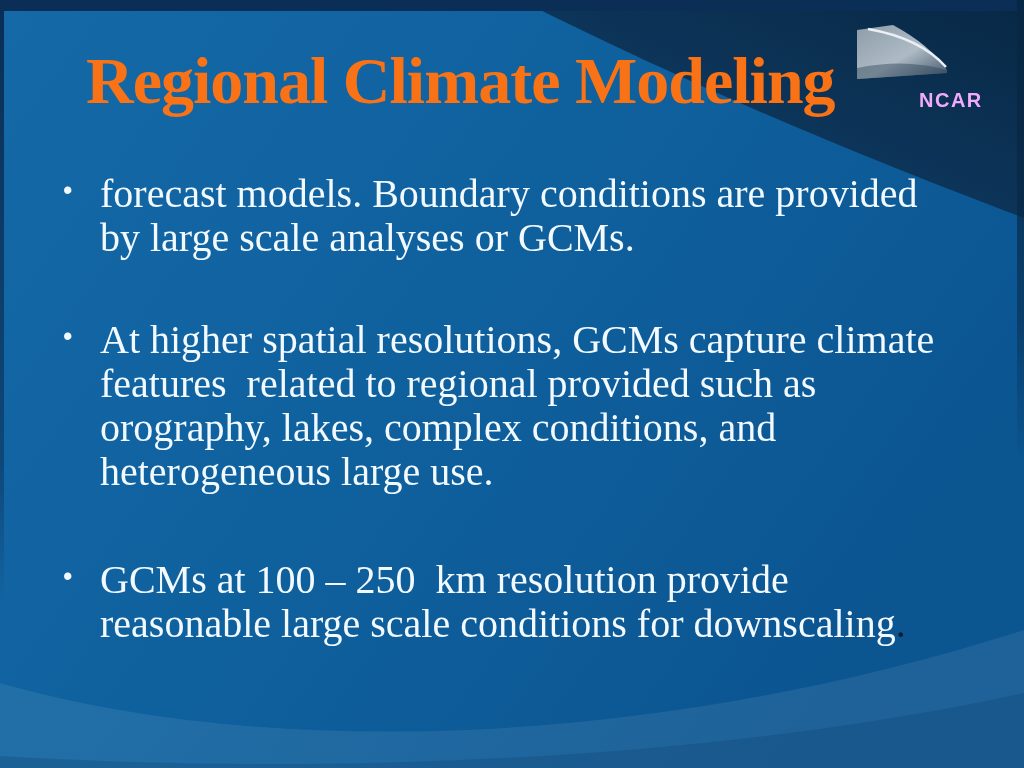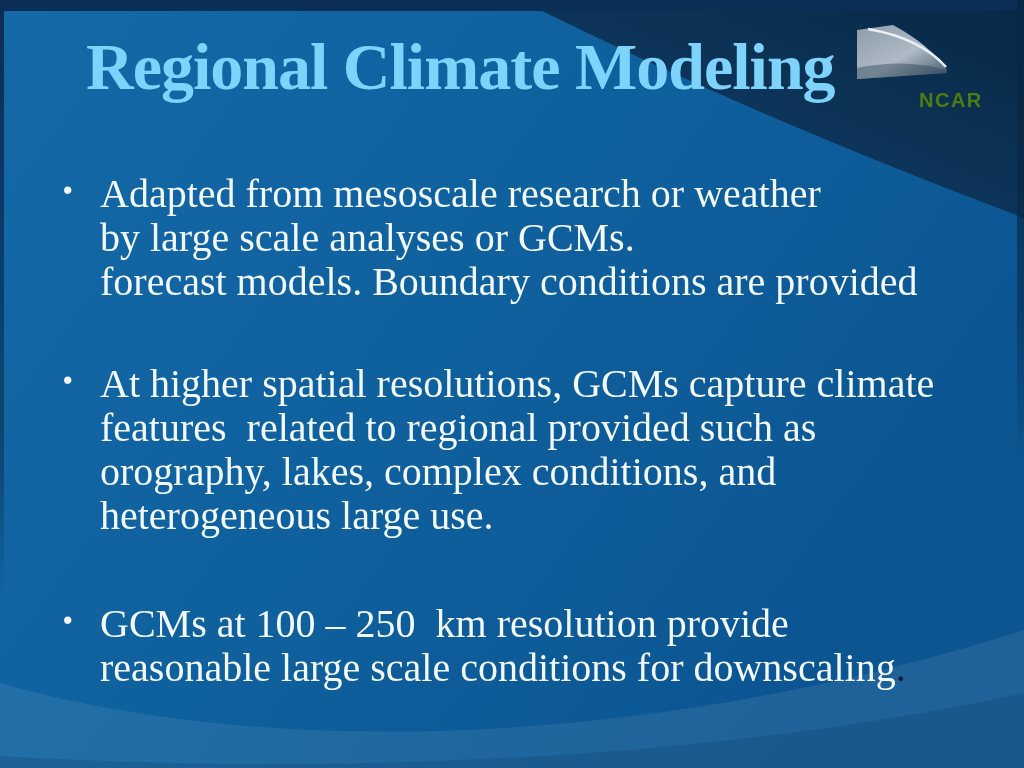--- a/index.html
+++ b/index.html
@@ -12,46 +12,46 @@
   }
   .bg {
     position: absolute;
     left: 0; top: 0;
     width: 1024px; height: 768px;
     display: block;
   }
   .title {
     position: absolute;
     left: 86px;
-    top: 34px;
+    top: 48px;
     margin: 0;
     font-size: 66px;
     font-weight: bold;
     letter-spacing: -1px;
-    color: #7dd3fc;
+    color: #f97316;
     white-space: pre;
     line-height: 1.0;
   }
   .logo {
     position: absolute;
     left: 850px;
     top: 22px;
     width: 150px;
     height: 95px;
   }
   .logo svg { display: block; }
   .logo-text {
     position: absolute;
     left: 69px;
     top: 67px;
     font-family: "Liberation Sans", "DejaVu Sans", sans-serif;
     font-weight: bold;
     font-size: 20px;
     letter-spacing: 1.5px;
-    color: #4d7c0f;
+    color: #f0abfc;
   }
   .bullets {
     position: absolute;
     left: 60px;
     top: 172px;
     width: 950px;
     color: #f2f9ff;
     font-size: 40px;
   }
   .bullet-item {
@@ -127,23 +127,22 @@
     <div class="logo-text">NCAR</div>
   </div>
 
   <h1 class="title">Regional Climate Modeling</h1>
 
   <div class="bullets">
 
     <div class="bullet-item b1">
       <span class="marker">•</span>
       <div class="lines">
-        <div class="line">Adapted from mesoscale research or weather</div>
+        <div class="line">forecast models. Boundary conditions are provided</div>
         <div class="line">by large scale analyses or GCMs.</div>
-        <div class="line">forecast models. Boundary conditions are provided</div>
       </div>
     </div>
 
     <div class="bullet-item b2">
       <span class="marker">•</span>
       <div class="lines">
         <div class="line">At higher spatial resolutions, GCMs capture climate</div>
         <div class="line">features  related to regional provided such as</div>
         <div class="line">orography, lakes, complex conditions, and</div>
         <div class="line">heterogeneous large use.</div>

